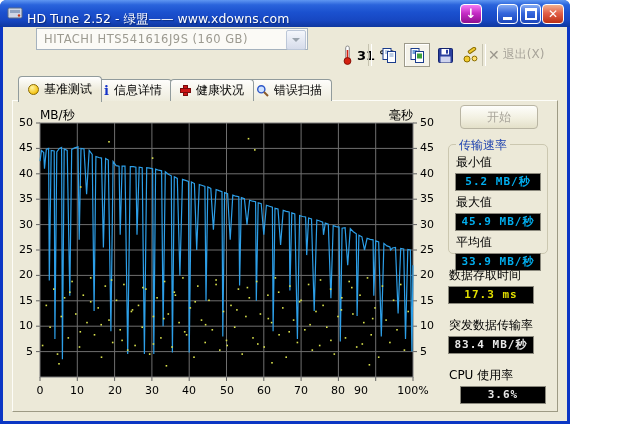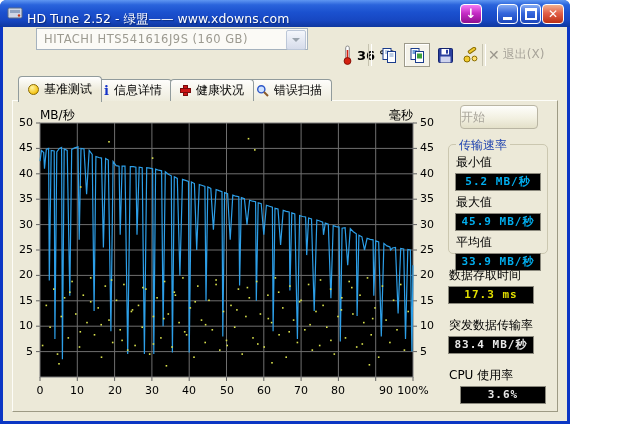--- a/index.html
+++ b/index.html
@@ -48,21 +48,21 @@
 
   .panel{position:absolute;left:12px;top:100px;width:546px;height:312px;background:#ECE9D8;z-index:1;
          border:1px solid;border-color:#fdfdf8 #9d9a84 #9d9a84 #fdfdf8;box-sizing:border-box}
 
   .chart{position:absolute;left:12px;top:108px;width:446px;height:288px;z-index:3}
   .chart svg{position:absolute;left:0;top:0}
   .tick{position:absolute;font-size:11px;color:#000;white-space:nowrap}
   .axt{position:absolute;font-size:12px;color:#000;white-space:nowrap}
 
   .start{position:absolute;left:460px;top:105px;width:78px;height:24px;box-sizing:border-box;z-index:4;
-         border:1px solid #b9b5a3;border-radius:4px;text-align:left;line-height:22px;font-size:12px;
+         border:1px solid #b9b5a3;border-radius:4px;text-align:center;line-height:22px;font-size:12px;
          color:#a8a49a;background:linear-gradient(#fefefb,#f2f0e1 55%,#e3e0c9)}
   .gbox{position:absolute;left:448px;top:144px;width:100px;height:110px;z-index:4;
         border:1px solid #cbc7b0;border-radius:5px;box-sizing:border-box}
   .gbox-title{position:absolute;left:7px;top:-8px;background:#ECE9D8;padding:0 3px;font-size:12px;color:#1b3fae}
   .slabel{font-size:12px;color:#000;margin:3px 0 2px 7px;white-space:nowrap}
   .lcd{width:84px;height:16px;margin-left:6px;background:#000;border:1px solid #8a887c;
        font-family:"DejaVu Sans Mono","Liberation Mono",monospace;font-weight:bold;font-size:11px;
        letter-spacing:1px;text-align:center;line-height:16px;white-space:nowrap}
   .gbox .pad{padding-top:6px}
   .stats{position:absolute;left:448px;top:264px;width:102px;z-index:4}
@@ -96,21 +96,21 @@
       <span class="combo-arrow"></span>
     </span>
   </div>
 
   <div class="temp">
     <svg width="11" height="20" viewBox="0 0 11 20">
       <rect x="3.7" y="1" width="3.6" height="13" rx="1.8" fill="#fff" stroke="#8a8a8a"></rect>
       <rect x="4.7" y="5" width="1.6" height="9" fill="#d42010"></rect>
       <circle cx="5.5" cy="16" r="3.4" fill="#d42010" stroke="#8a1005"></circle>
     </svg>
-    <span>36</span>
+    <span>31</span>
     <span>℃</span>
   </div>
 
   <div class="vsep" style="left:368px"></div>
 
   <div class="tool-ico" style="left:376px">
     <svg width="17" height="17" viewBox="0 0 17 17">
       <rect x="2" y="1.5" width="8" height="11" fill="#fff" stroke="#1a3c8c"></rect>
       <line x1="4" y1="4" x2="8" y2="4" stroke="#7a9ac8"></line>
         <line x1="4" y1="6" x2="8" y2="6" stroke="#7a9ac8"></line>
@@ -391,21 +391,21 @@
       <span class="tick" style="left:408px;width:26px;top:8px">50</span>
       <span class="tick" style="left:10px;width:36px;text-align:center;top:276px">0</span>
       <span class="tick" style="left:47px;width:36px;text-align:center;top:276px">10</span>
       <span class="tick" style="left:85px;width:36px;text-align:center;top:276px">20</span>
       <span class="tick" style="left:122px;width:36px;text-align:center;top:276px">30</span>
       <span class="tick" style="left:159px;width:36px;text-align:center;top:276px">40</span>
       <span class="tick" style="left:197px;width:36px;text-align:center;top:276px">50</span>
       <span class="tick" style="left:234px;width:36px;text-align:center;top:276px">60</span>
       <span class="tick" style="left:271px;width:36px;text-align:center;top:276px">70</span>
       <span class="tick" style="left:308px;width:36px;text-align:center;top:276px">80</span>
-      <span class="tick" style="left:356px;width:36px;text-align:center;top:276px">90</span>
+      <span class="tick" style="left:342px;width:36px;text-align:left;top:276px">90</span>
       <span class="tick" style="left:383px;width:36px;text-align:center;top:276px">100%</span>
       <span class="axt" style="left:28px;top:-1px">MB/秒</span>
       <span class="axt" style="left:339px;width:62px;text-align:right;top:-1px">毫秒</span>
     </div>
 
   <div class="start">
     <span>开始</span>
   </div>
 
   <div class="gbox">

